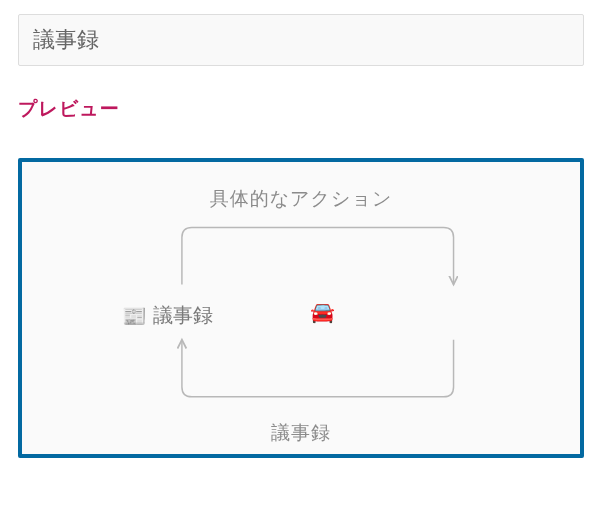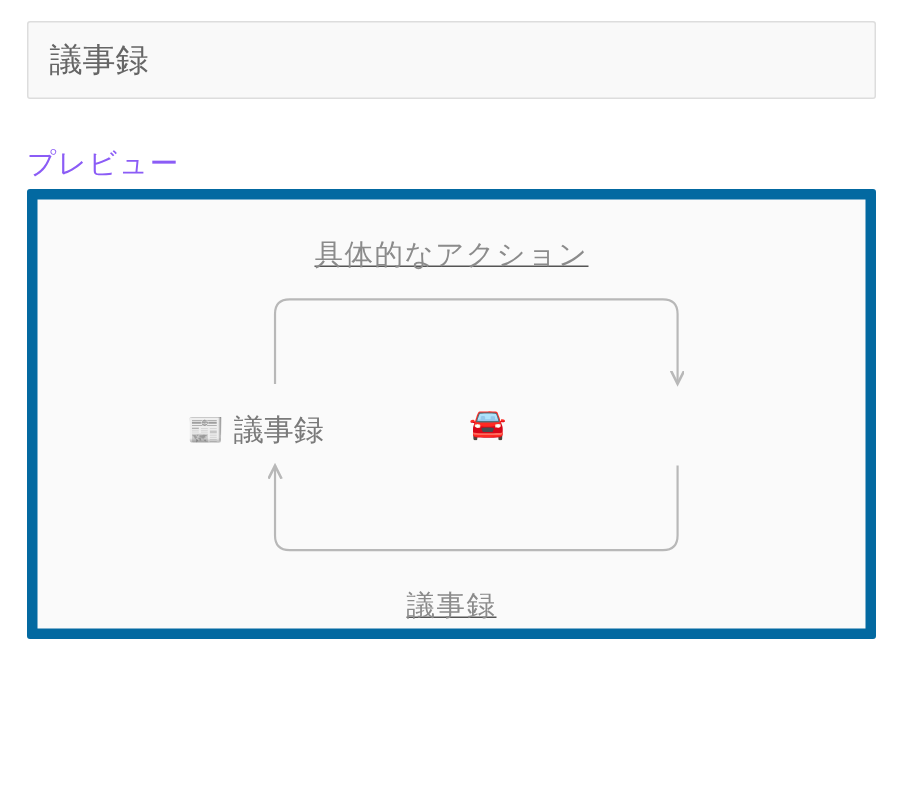--- a/index.html
+++ b/index.html
@@ -19,33 +19,33 @@
       border: 1px solid #ddd;
       background: #f9f9f9;
       padding: 12px 14px;
       font-size: 22px;
       color: #666;
       border-radius: 2px;
       margin-bottom: 30px;
     }
     .preview-label {
       font-size: 19px;
-      color: #8b5cf6;
+      color: #be185d;
       letter-spacing: 1px;
-      margin-bottom: 4px;
+      margin-bottom: 36px;
+      font-weight: bold;
     }
     .preview-box {
       width: 100%;
-      border: 7px solid #0369a1;
+      border: 4px solid #0369a1;
       background: #fafafa;
       border-radius: 2px;
       padding: 24px 30px 28px 30px;
       position: relative;
       height: 300px;
-      text-decoration: underline;
     }
     .top-label {
       text-align: center;
       font-size: 19px;
       color: #8b8b8b;
       letter-spacing: 1px;
       margin-bottom: 6px;
     }
     .diagram {
       position: relative;

